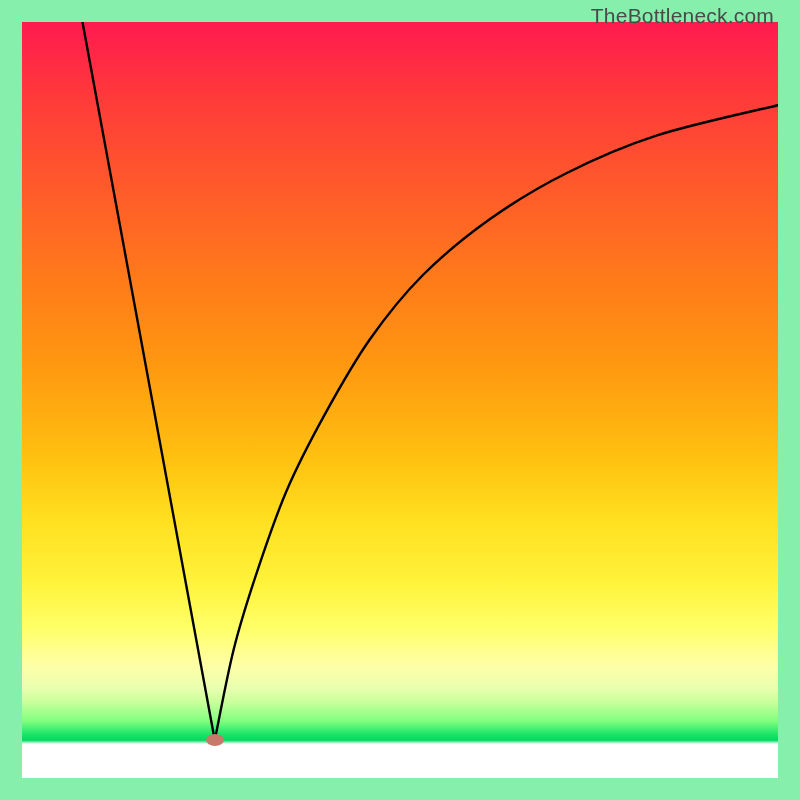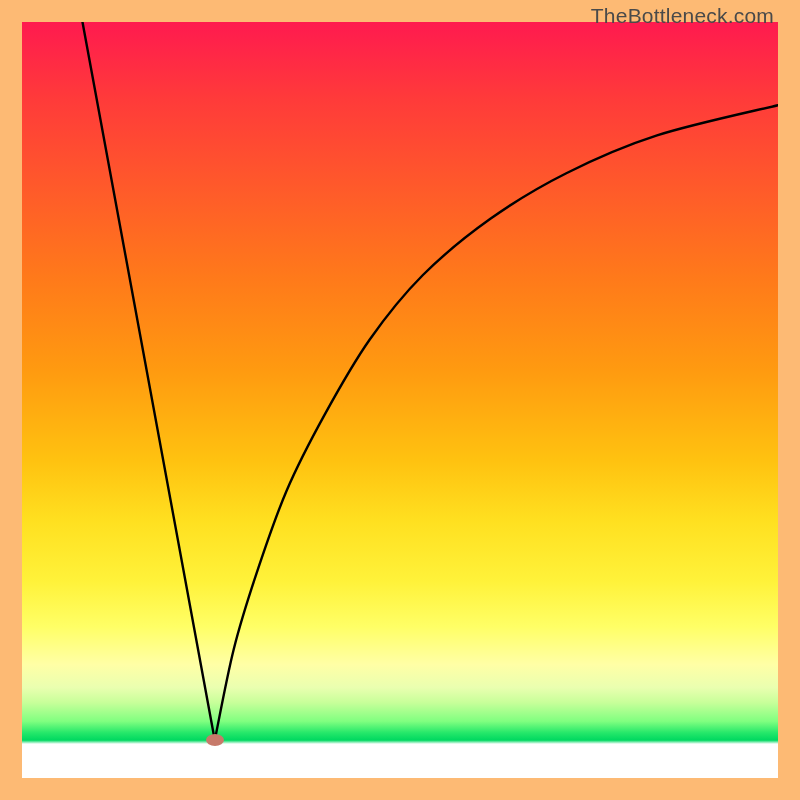--- a/index.html
+++ b/index.html
@@ -9,21 +9,21 @@
     height: 800px;
     background: #000;
     overflow: hidden;
   }
   .frame {
     position: absolute;
     left: 0;
     top: 0;
     width: 800px;
     height: 800px;
-    background: #fdba74;
+    background: #86efac;
   }
   .plot-area {
     position: absolute;
     left: 22px;
     top: 22px;
     width: 756px;
     height: 756px;
     background: linear-gradient(to bottom,
       #ff1a4f 0%,
       #ff3a3a 10%,

